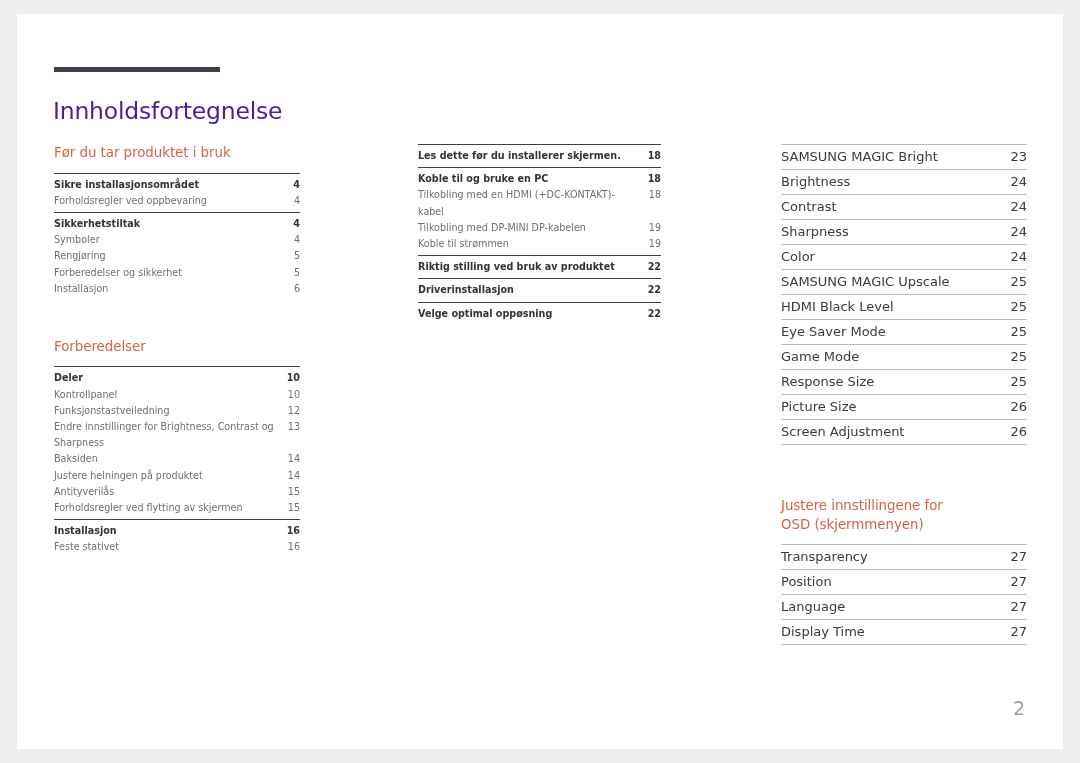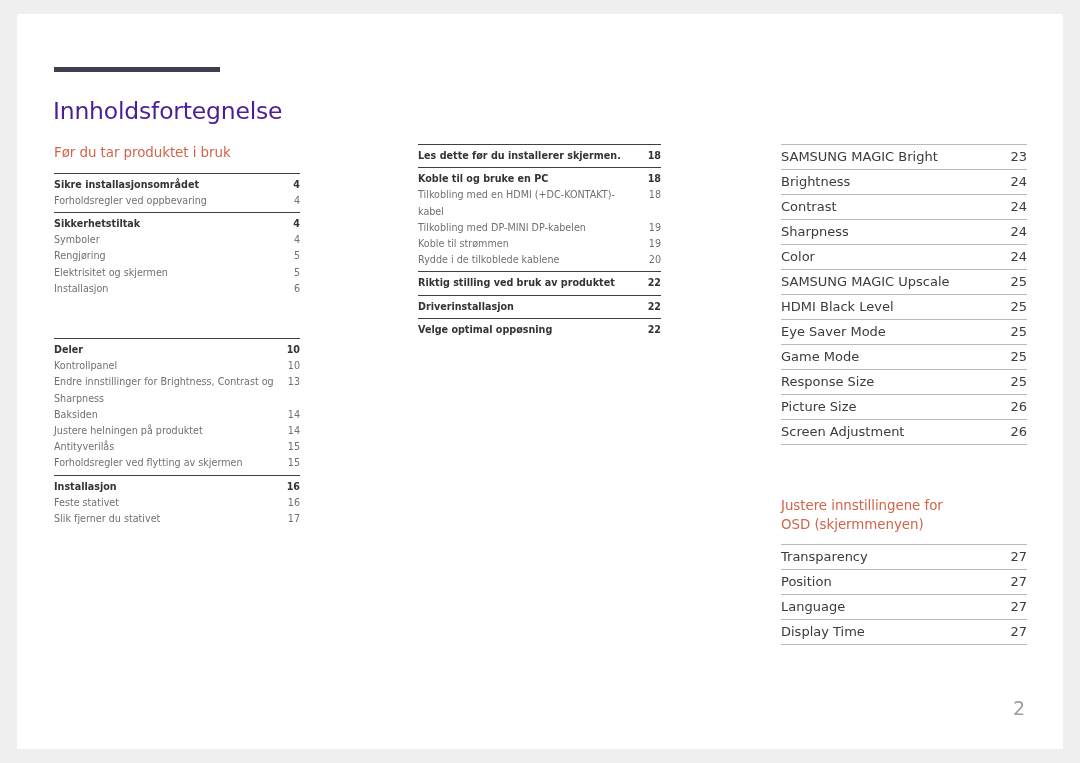--- a/index.html
+++ b/index.html
@@ -157,39 +157,44 @@
           </div>
           <div class="row">
             <span class="label">Symboler</span>
             <span class="pg">4</span>
           </div>
           <div class="row">
             <span class="label">Rengjøring</span>
             <span class="pg">5</span>
           </div>
           <div class="row">
-            <span class="label">Elektrisitet og skjermen</span>
+            <span class="label">Forberedelser og sikkerhet</span>
             <span class="pg">5</span>
           </div>
           <div class="row">
             <span class="label">Installasjon</span>
             <span class="pg">6</span>
           </div>
         </div>
         <div class="spacer-lg"></div>
+        <div class="sec-heading">Forberedelser</div>
         <div class="group first">
           <div class="row head">
             <span class="label">Deler</span>
             <span class="pg">10</span>
           </div>
           <div class="row">
             <span class="label">Kontrollpanel</span>
             <span class="pg">10</span>
           </div>
           <div class="row">
+            <span class="label">Funksjonstastveiledning</span>
+            <span class="pg">12</span>
+          </div>
+          <div class="row">
             <span class="label">Endre innstillinger for Brightness, Contrast og Sharpness</span>
             <span class="pg">13</span>
           </div>
           <div class="row">
             <span class="label">Baksiden</span>
             <span class="pg">14</span>
           </div>
           <div class="row">
             <span class="label">Justere helningen på produktet</span>
             <span class="pg">14</span>
@@ -204,24 +209,20 @@
           </div>
         </div>
         <div class="group">
           <div class="row head">
             <span class="label">Installasjon</span>
             <span class="pg">16</span>
           </div>
           <div class="row">
             <span class="label">Feste stativet</span>
             <span class="pg">16</span>
-          </div>
-          <div class="row">
-            <span class="label">Slik fjerner du stativet</span>
-            <span class="pg">17</span>
           </div>
         </div>
       </div>
     <div class="col col-2">
         <div class="group first">
           <div class="row head">
             <span class="label">Les dette før du installerer skjermen.</span>
             <span class="pg">18</span>
           </div>
         </div>
@@ -234,24 +235,20 @@
             <span class="label">Tilkobling med en HDMI (+DC-KONTAKT)-kabel</span>
             <span class="pg">18</span>
           </div>
           <div class="row">
             <span class="label">Tilkobling med DP-MINI DP-kabelen</span>
             <span class="pg">19</span>
           </div>
           <div class="row">
             <span class="label">Koble til strømmen</span>
             <span class="pg">19</span>
-          </div>
-          <div class="row">
-            <span class="label">Rydde i de tilkoblede kablene</span>
-            <span class="pg">20</span>
           </div>
         </div>
         <div class="group">
           <div class="row head">
             <span class="label">Riktig stilling ved bruk av produktet</span>
             <span class="pg">22</span>
           </div>
         </div>
         <div class="group">
           <div class="row head">

